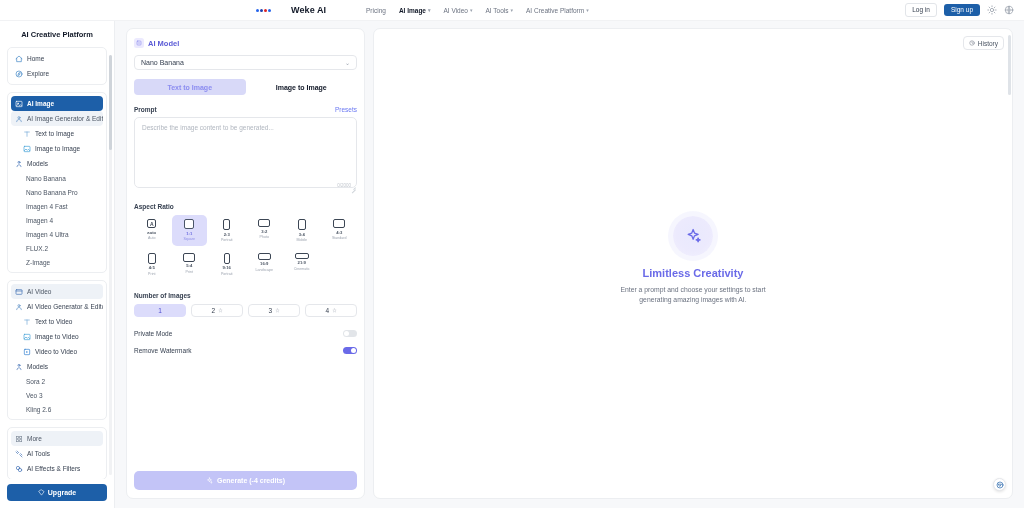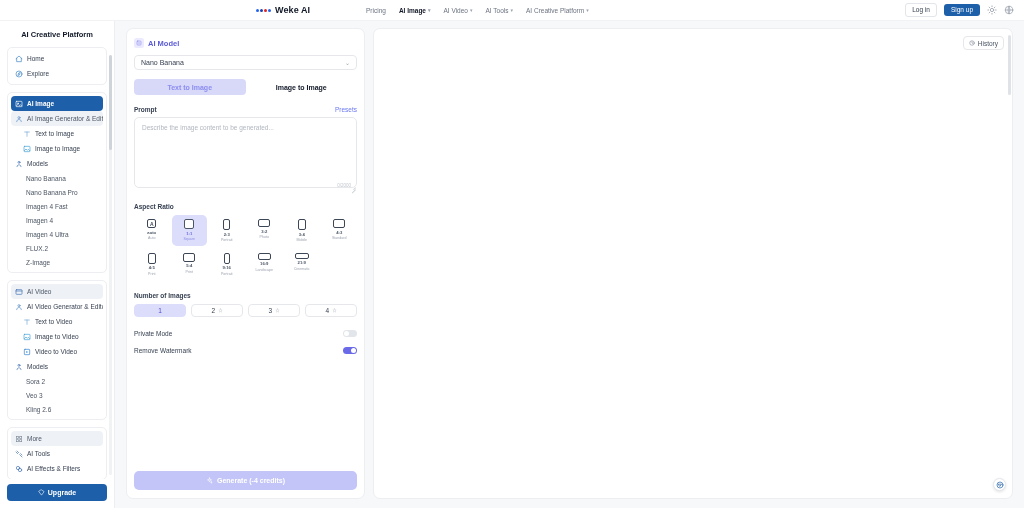--- a/index.html
+++ b/index.html
@@ -13,21 +13,21 @@
 
   
   .topnav {
     height: 21px; width: 100%;
     background: #ffffff;
     border-bottom: 1px solid #f1f2f4;
     display: flex; align-items: center;
     position: relative;
     flex-shrink: 0;
   }
-  .brand { display: flex; align-items: center; gap: 4px; position: absolute; left: 256px; }
+  .brand { display: flex; align-items: center; gap: 20px; position: absolute; left: 256px; }
   .brand-mark { display: flex; align-items: center; gap: 1px; }
   .bm { width: 3px; height: 3px; border-radius: 50%; }
   .bm1 { background: #2563eb; } .bm2 { background: #1e40af; }
   .bm3 { background: #dc2626; } .bm4 { background: #2563eb; }
   .brand-name { font-size: 9px; font-weight: bold; color: #111827; letter-spacing: .1px; }
 
   .nav-links { position: absolute; left: 366px; display: flex; align-items: center; gap: 13px; }
   .nav-link { font-size: 6.5px; color: #6b7280; display: flex; align-items: center; gap: 2px; cursor: pointer; white-space: nowrap; }
   .nav-link.active { color: #111827; font-weight: bold; }
   .caret { font-size: 5px; color: #9ca3af; line-height: 1; }
@@ -675,20 +675,30 @@
 
     <section class="canvas">
       <button class="btn-history">
         <svg viewBox="0 0 24 24" fill="none" stroke="#6b7280" stroke-width="2" stroke-linecap="round">
             <circle cx="12" cy="12" r="9"></circle>
             <path d="M12 7.5V12l3.5 2"></path>
           </svg>
         <span>History</span>
       </button>
 
+      <div class="empty">
+        <div class="empty-orb">
+          <svg viewBox="0 0 24 24" fill="none" stroke="#6a6ae8" stroke-width="1.8" stroke-linecap="round" stroke-linejoin="round">
+            <path d="M11.5 3.5l1.9 5.1 5.1 1.9-5.1 1.9-1.9 5.1-1.9-5.1L4.5 10.5l5.1-1.9z"></path>
+            <path d="M18.5 15.5l.75 2 2 .75-2 .75-.75 2-.75-2-2-.75 2-.75z"></path>
+          </svg>
+        </div>
+        <div class="empty-title">Limitless Creativity</div>
+        <div class="empty-sub">Enter a prompt and choose your settings to start generating amazing images with AI.</div>
+      </div>
 
       <div class="fab">
         <svg viewBox="0 0 24 24" fill="none" stroke="#1d5fa8" stroke-width="2" stroke-linecap="round">
             <circle cx="12" cy="12" r="9"></circle>
             <path d="M7.5 9.5h9L12 15.5z"></path>
           </svg>
       </div>
 
       <div class="right-scrollbar">
         <div class="right-thumb"></div>

